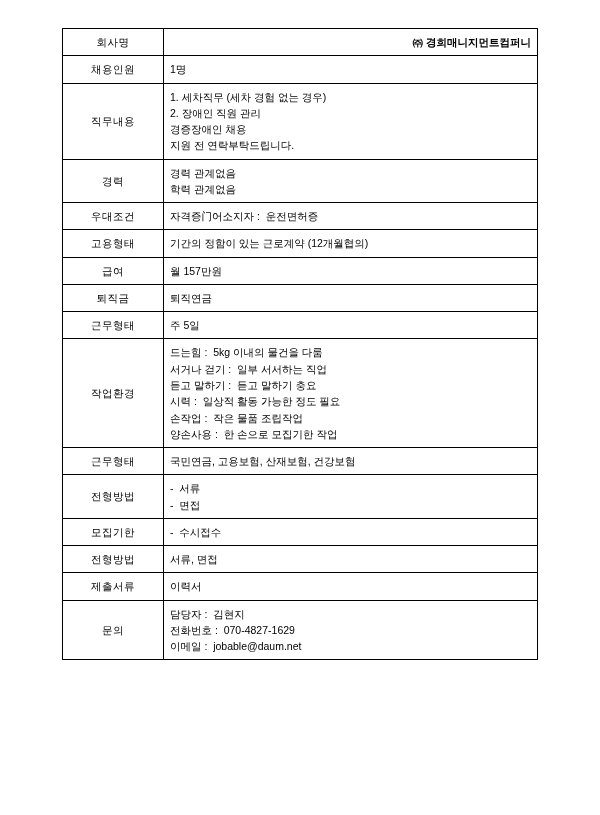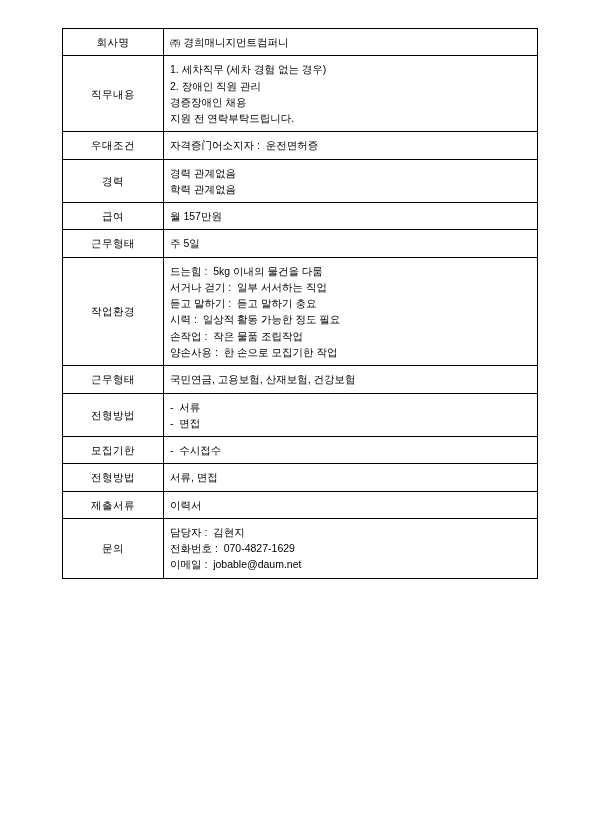--- a/index.html
+++ b/index.html
@@ -37,21 +37,22 @@
     width: 88px;
     text-align: center;
     white-space: nowrap;
     letter-spacing: 0.5px;
   }
   td.value {
     text-align: left;
     padding-left: 10px;
   }
   td.value.center {
-    text-align: left;
+    text-align: right;
+    font-weight: bold;
   }
   .lines div {
     white-space: pre;
   }
   .tall {
     padding-top: 7px;
     padding-bottom: 7px;
   }
 </style>
 </head>
@@ -62,52 +63,76 @@
     <tbody>
         <tr>
           <td class="label">회사명</td>
           <td class="value center">
             <div class="lines">
               <div>㈜ 경희매니지먼트컴퍼니</div>
             </div>
           </td>
         </tr>
         <tr>
+          <td class="label">채용인원</td>
+          <td class="value">
+            <div class="lines">
+              <div>1명</div>
+            </div>
+          </td>
+        </tr>
+        <tr>
           <td class="label tall">직무내용</td>
           <td class="value tall">
             <div class="lines">
               <div>1. 세차직무 (세차 경험 없는 경우)</div>
               <div>2. 장애인 직원 관리</div>
               <div>경증장애인 채용</div>
               <div>지원 전 연락부탁드립니다.</div>
             </div>
           </td>
         </tr>
         <tr>
-          <td class="label">우대조건</td>
-          <td class="value">
-            <div class="lines">
-              <div>자격증门어소지자 :  운전면허증</div>
-            </div>
-          </td>
-        </tr>
-        <tr>
           <td class="label">경력</td>
           <td class="value">
             <div class="lines">
               <div>경력 관계없음</div>
               <div>학력 관계없음</div>
             </div>
           </td>
         </tr>
         <tr>
+          <td class="label">우대조건</td>
+          <td class="value">
+            <div class="lines">
+              <div>자격증门어소지자 :  운전면허증</div>
+            </div>
+          </td>
+        </tr>
+        <tr>
+          <td class="label">고용형태</td>
+          <td class="value">
+            <div class="lines">
+              <div>기간의 정함이 있는 근로계약 (12개월협의)</div>
+            </div>
+          </td>
+        </tr>
+        <tr>
           <td class="label">급여</td>
           <td class="value">
             <div class="lines">
               <div>월 157만원</div>
+            </div>
+          </td>
+        </tr>
+        <tr>
+          <td class="label">퇴직금</td>
+          <td class="value">
+            <div class="lines">
+              <div>퇴직연금</div>
             </div>
           </td>
         </tr>
         <tr>
           <td class="label">근무형태</td>
           <td class="value">
             <div class="lines">
               <div>주 5일</div>
             </div>
           </td>

